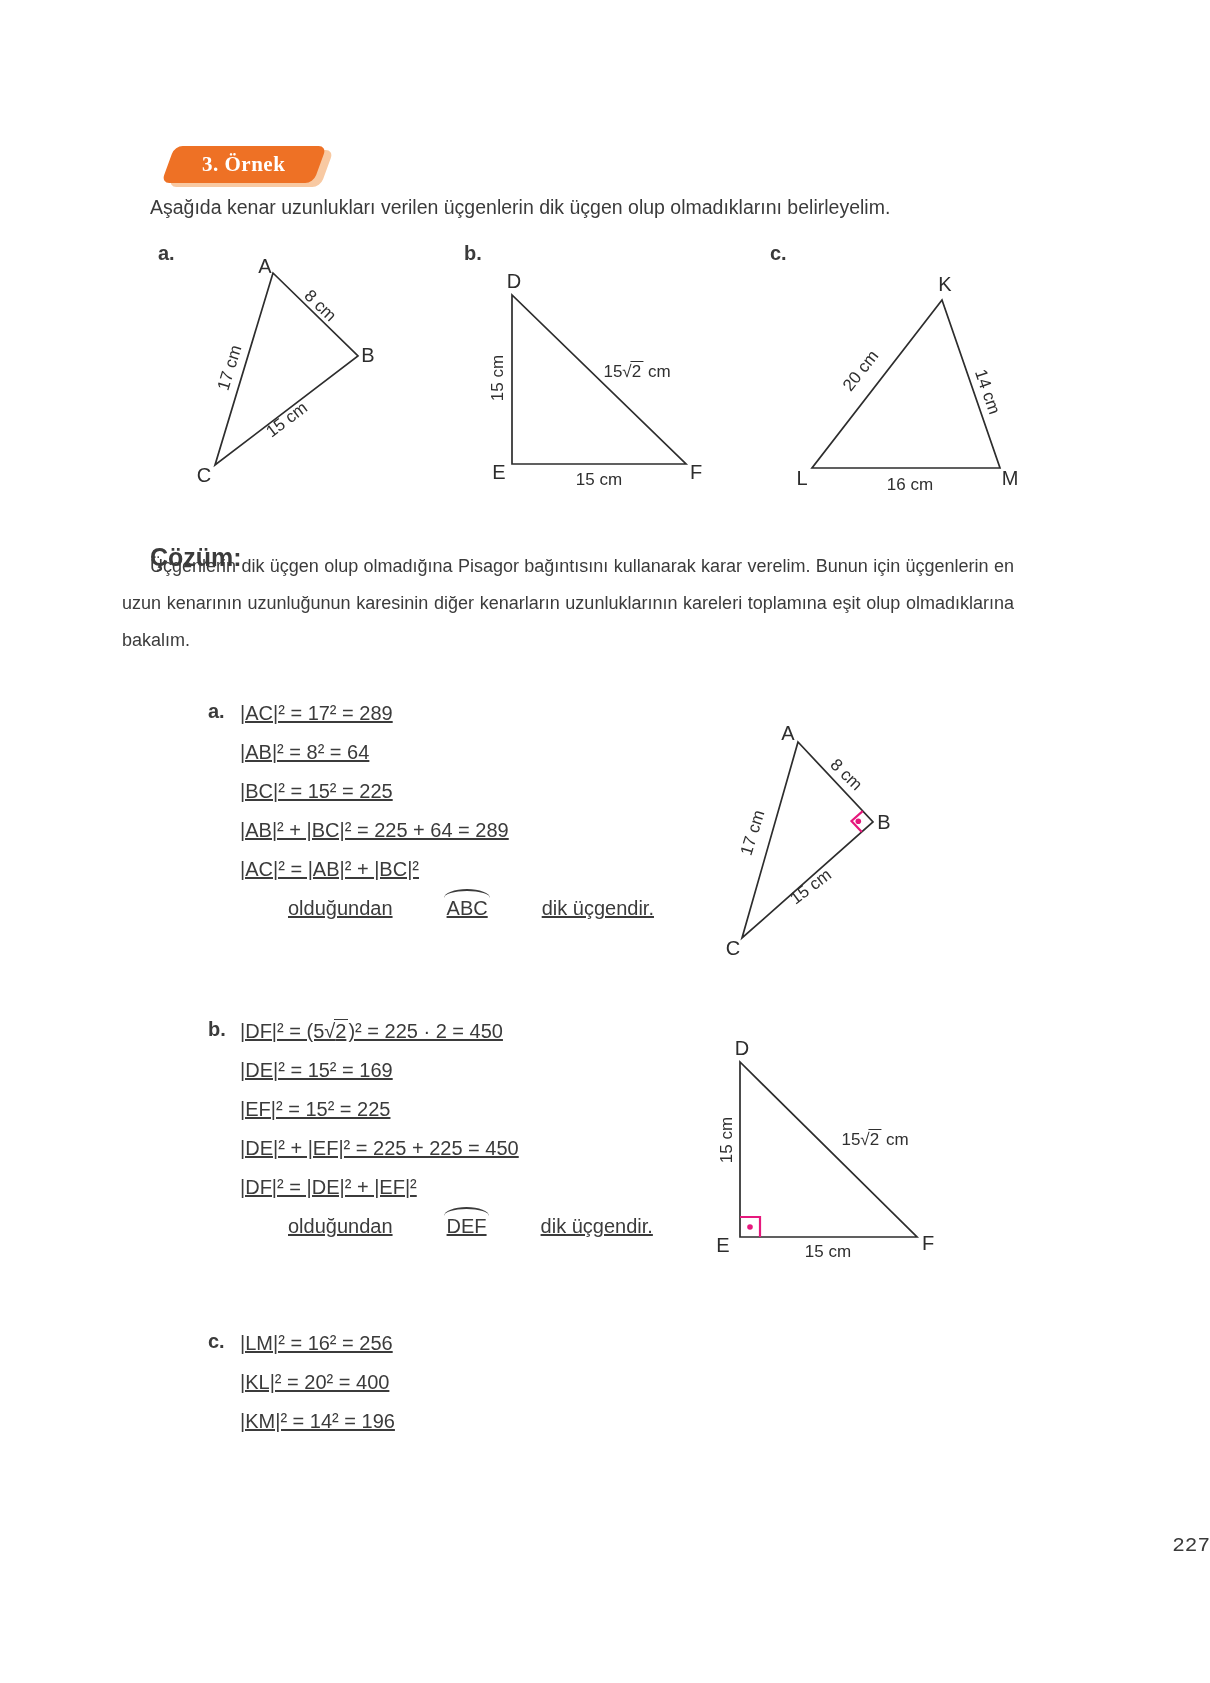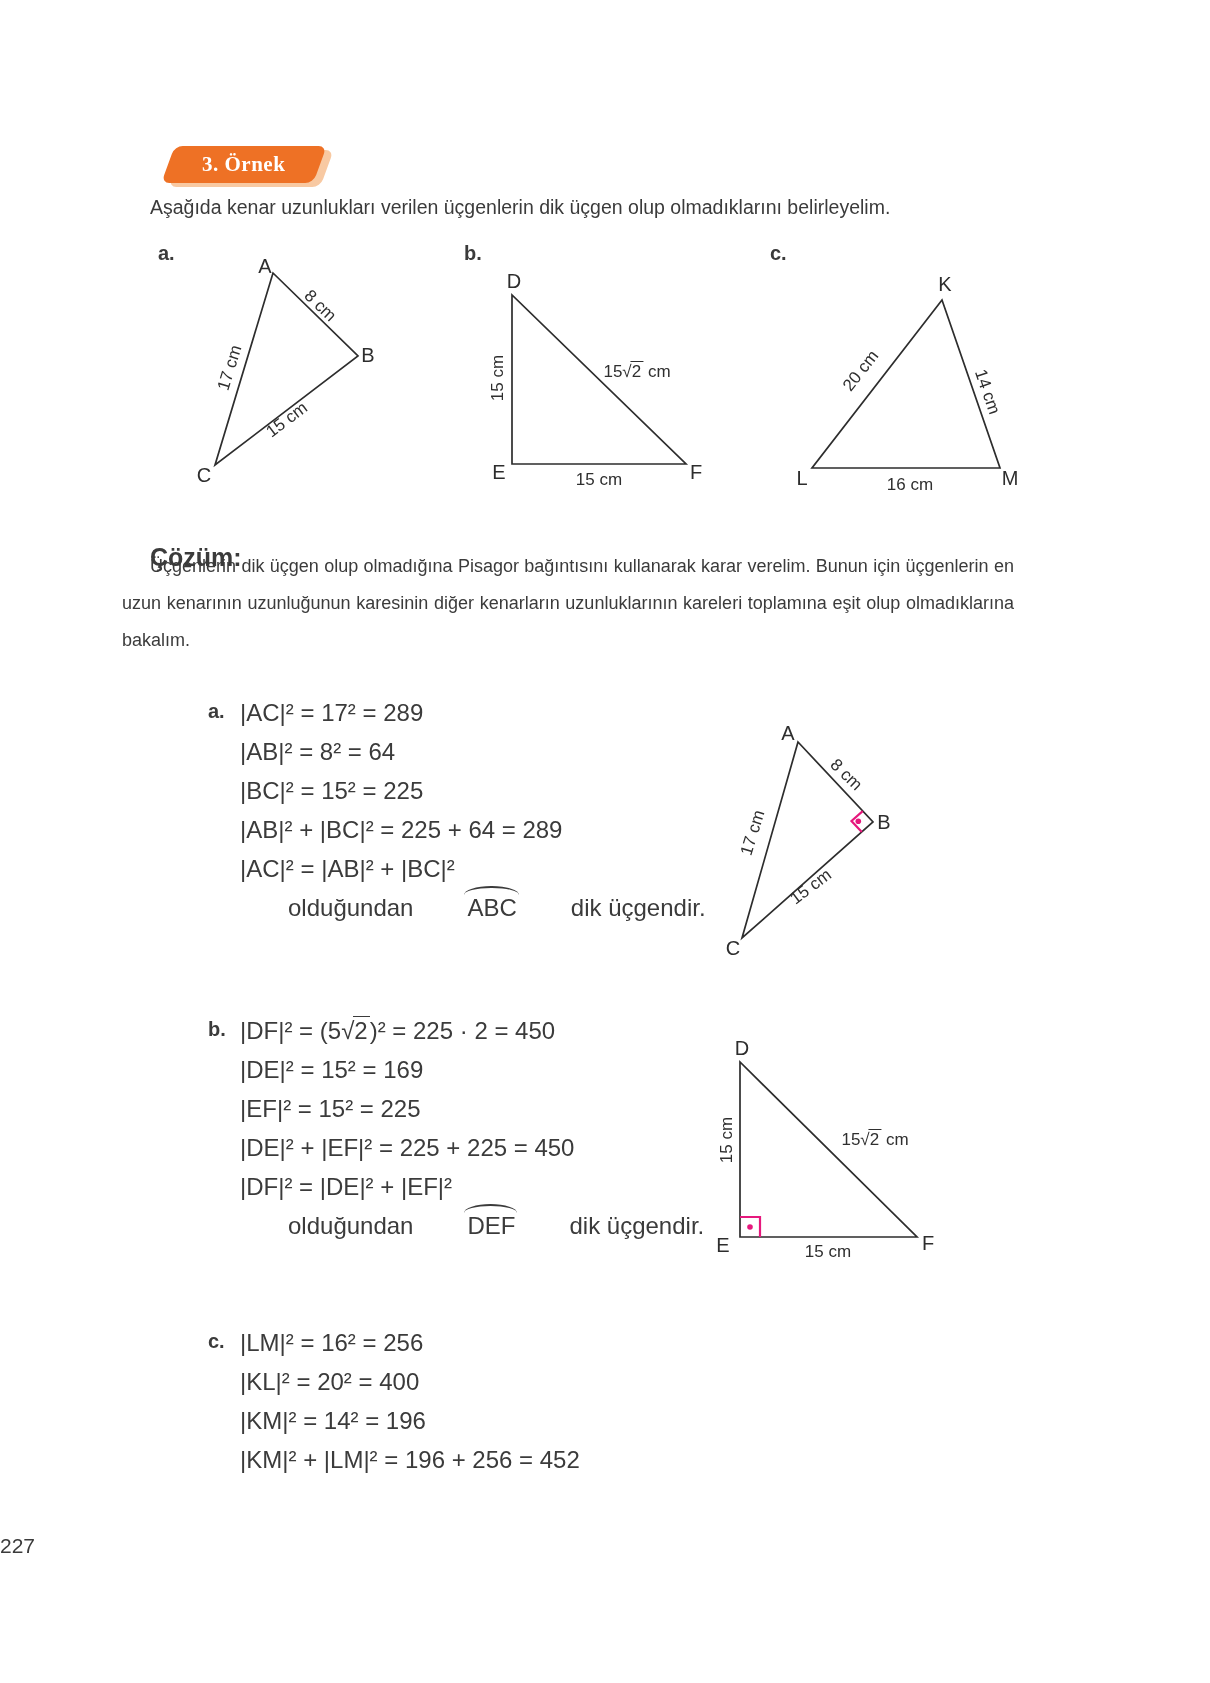--- a/index.html
+++ b/index.html
@@ -12,31 +12,31 @@
   .badge{position:absolute;inset:0;transform:skewX(-20deg);background:#ee7125;border-radius:8px;
          display:flex;align-items:center;justify-content:center;}
   .badge-text{transform:skewX(20deg);color:#ffffff;font-family:"Liberation Serif",serif;
               font-weight:bold;font-size:21px;letter-spacing:.5px;}
   
   .intro{position:absolute;left:150px;top:196px;font-size:19.5px;}
   .fig-label{position:absolute;font-weight:bold;font-size:20px;color:#3b3b3b;}
   .heading{position:absolute;left:150px;top:543px;font-weight:bold;font-size:25px;}
   .para{position:absolute;left:122px;top:548px;width:892px;font-size:18px;line-height:37px;
         text-align:justify;text-indent:28px;}
-  .pagenum{position:absolute;left:0;top:1534px;width:1210px;text-align:left;font-size:21px;}
+  .pagenum{position:absolute;left:0;top:1534px;width:1210px;text-align:right;font-size:21px;font-family:Liberation Mono, monospace;}
   
   .fig{position:absolute;}
   .fig svg{position:absolute;left:0;top:0;}
   .vlbl{position:absolute;transform:translate(-50%,-50%);font-size:20px;color:#2d2d2d;white-space:nowrap;}
   .side{position:absolute;font-size:17px;color:#2f2f2f;white-space:nowrap;}
   .radicand{border-top:1.7px solid currentColor;padding:0 2px 0 1px;margin-left:-1px;}
   
   .sol{position:absolute;left:240px;}
   .sol-label{position:absolute;left:-32px;top:0;font-weight:bold;font-size:20px;}
-  .eq{font-size:24px;line-height:26px;margin:0 0 13px 0;white-space:nowrap;}
+  .eq{font-size:20px;line-height:26px;margin:0 0 13px 0;white-space:nowrap;text-decoration:underline;}
   .concl span{margin-right:6px;margin-left:48px;}
   .tri{position:relative;margin:0 6px 0 2px;}
   .tri::before{content:"";position:absolute;left:-3px;right:-2px;top:-8px;height:7px;
                border-top:2px solid #3b3b3b;border-radius:50% 50% 0 0 / 100% 100% 0 0;}
 </style>
 </head>
 <body>
 
 <div class="badge-wrap">
   <div class="badge-shadow"></div>
@@ -139,16 +139,15 @@
   <span class="side" style="left:37px;top:110px;transform:translate(-50%,-50%) rotate(-90deg)">15 cm</span>
   <span class="side" style="left:185px;top:110px;transform:translate(-50%,-50%)"><span>15√</span><span class="radicand">2</span><span> cm</span></span>
   <span class="side" style="left:138px;top:222px;transform:translate(-50%,-50%)">15 cm</span>
 </div>
 
 <div class="sol" style="top:1330px">
   <span class="sol-label">c.</span>
   <div class="eq">|LM|² = 16² = 256</div>
   <div class="eq">|KL|² = 20² = 400</div>
   <div class="eq">|KM|² = 14² = 196</div>
-  <div class="eq">|KM|² + |LM|² = 196 + 256 = 452</div>
 </div>
 
 <div class="pagenum">227</div>
 
 </body></html>

